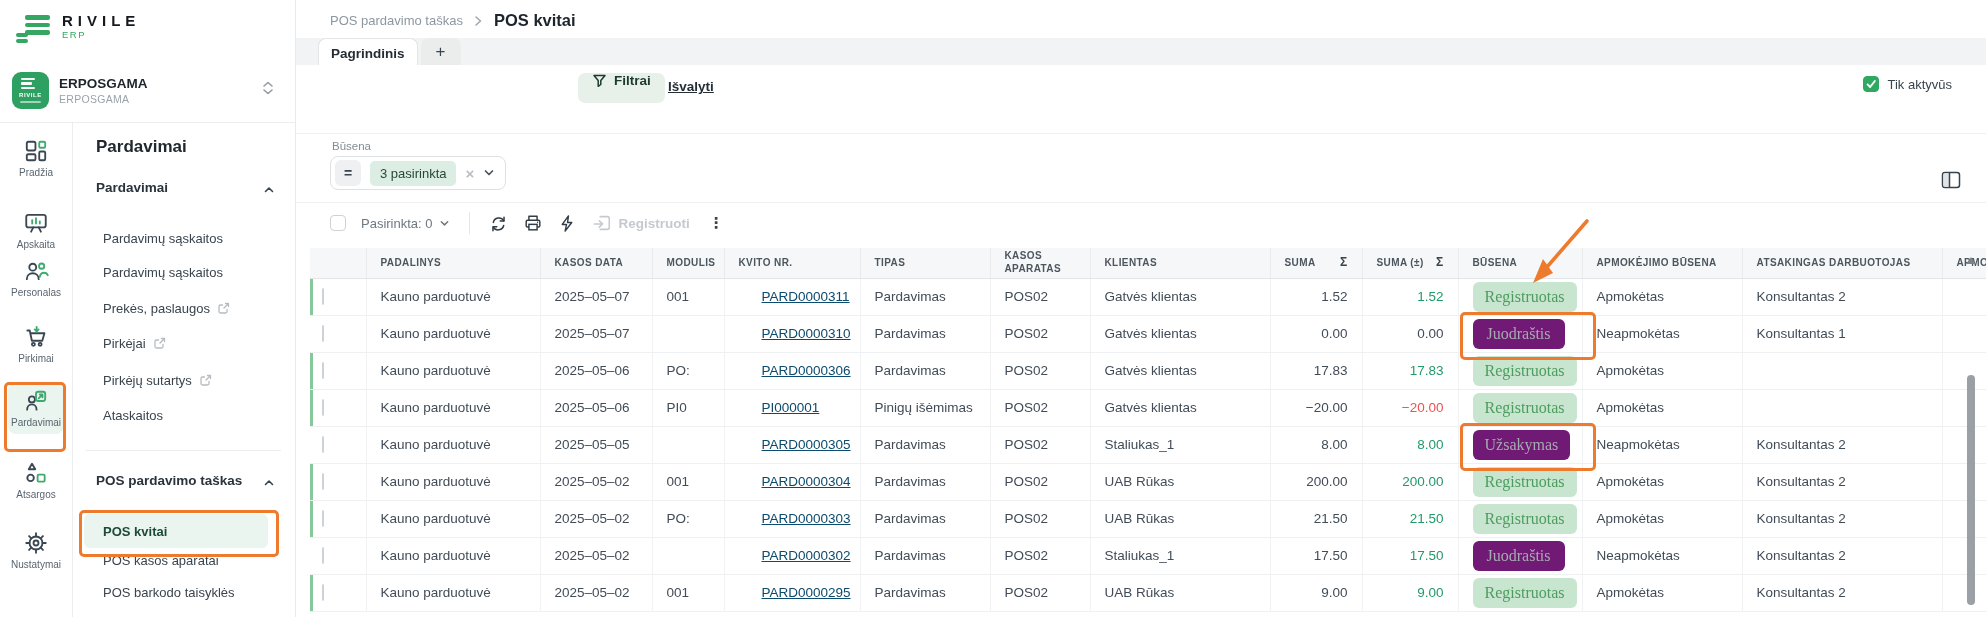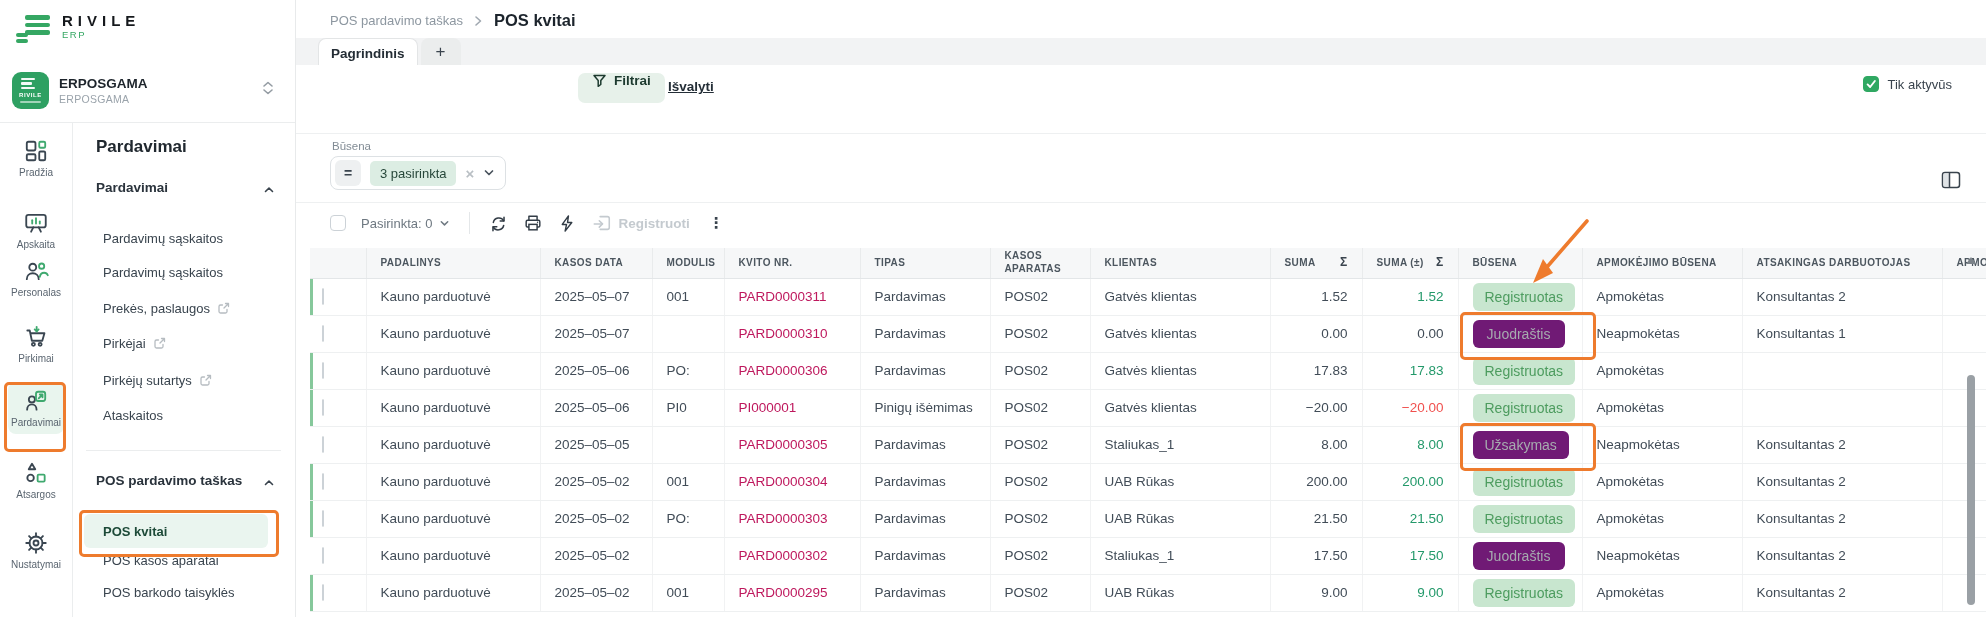--- a/index.html
+++ b/index.html
@@ -90,26 +90,26 @@
 
   
   .table-wrap{position:absolute;left:14px;top:183px;right:0;bottom:0;overflow:hidden;}
   table{border-collapse:collapse;table-layout:fixed;width:1744px;}
   thead th{height:30px;background:#f6f7f8;border-right:1px solid #e9ebec;border-bottom:1px solid #e3e6e8;font-size:10px;font-weight:700;letter-spacing:.4px;color:#4c565f;text-align:left;padding:0 14px;line-height:1.25;box-sizing:border-box;}
   th.num-h div{display:flex;justify-content:space-between;align-items:center;}
   .sigma{font-size:12px;font-weight:600;color:#3a444e;}
   tbody td{height:37px;border-bottom:1px solid #eef0f1;border-right:1px solid #f1f2f3;font-size:13.5px;color:#414c57;padding:0 14px;white-space:nowrap;overflow:hidden;box-sizing:border-box;}
   td.sel,th.sel{padding:0 0 0 12px;}
   tr.accent td.sel{box-shadow:inset 3px 0 0 #86c89b;}
-  a.kvito{color:#be185d;font-weight:500;cursor:pointer;}
+  a.kvito{color:#0c4a6e;text-decoration:underline;font-weight:500;cursor:pointer;margin-left:23px;}
   td.num{text-align:right;}
   .tone-positive{color:#23996a;}
   .tone-negative{color:#f0504e;}
   .tone-neutral{color:#414c57;}
-  .badge{display:inline-block;min-width:68px;text-align:center;padding:6px 12px;border-radius:6px;font-size:14px;}
+  .badge{display:inline-block;min-width:68px;text-align:center;padding:6px 12px;border-radius:6px;font-size:16px;font-family:Liberation Serif, serif;}
   .badge-green{background:#c8e6cf;color:#4d9c5f;}
   .badge-gray{background:#701a75;color:#a6abaf;}
 
   .vscroll{position:absolute;right:9px;top:192px;bottom:6px;width:12px;}
   .vscroll .arrow{width:0;height:0;border-left:5px solid transparent;border-right:5px solid transparent;border-bottom:7px solid #7b8289;margin:0 auto;}
   .vscroll .thumb{position:absolute;left:2px;top:118px;bottom:6px;width:8px;border-radius:4px;background:#9aa0a5;cursor:pointer;}
 
   
   .ann-box{position:absolute;border:3px solid #ee7b2d;border-radius:5px;pointer-events:none;z-index:50;}
   #ann-rail{left:4px;top:382px;width:56px;height:64px;}

